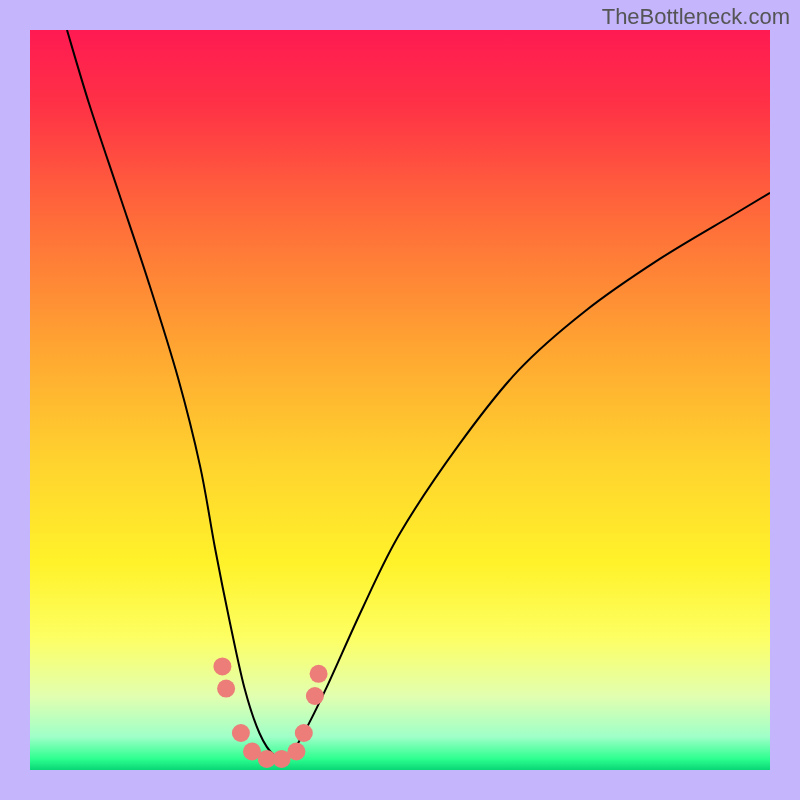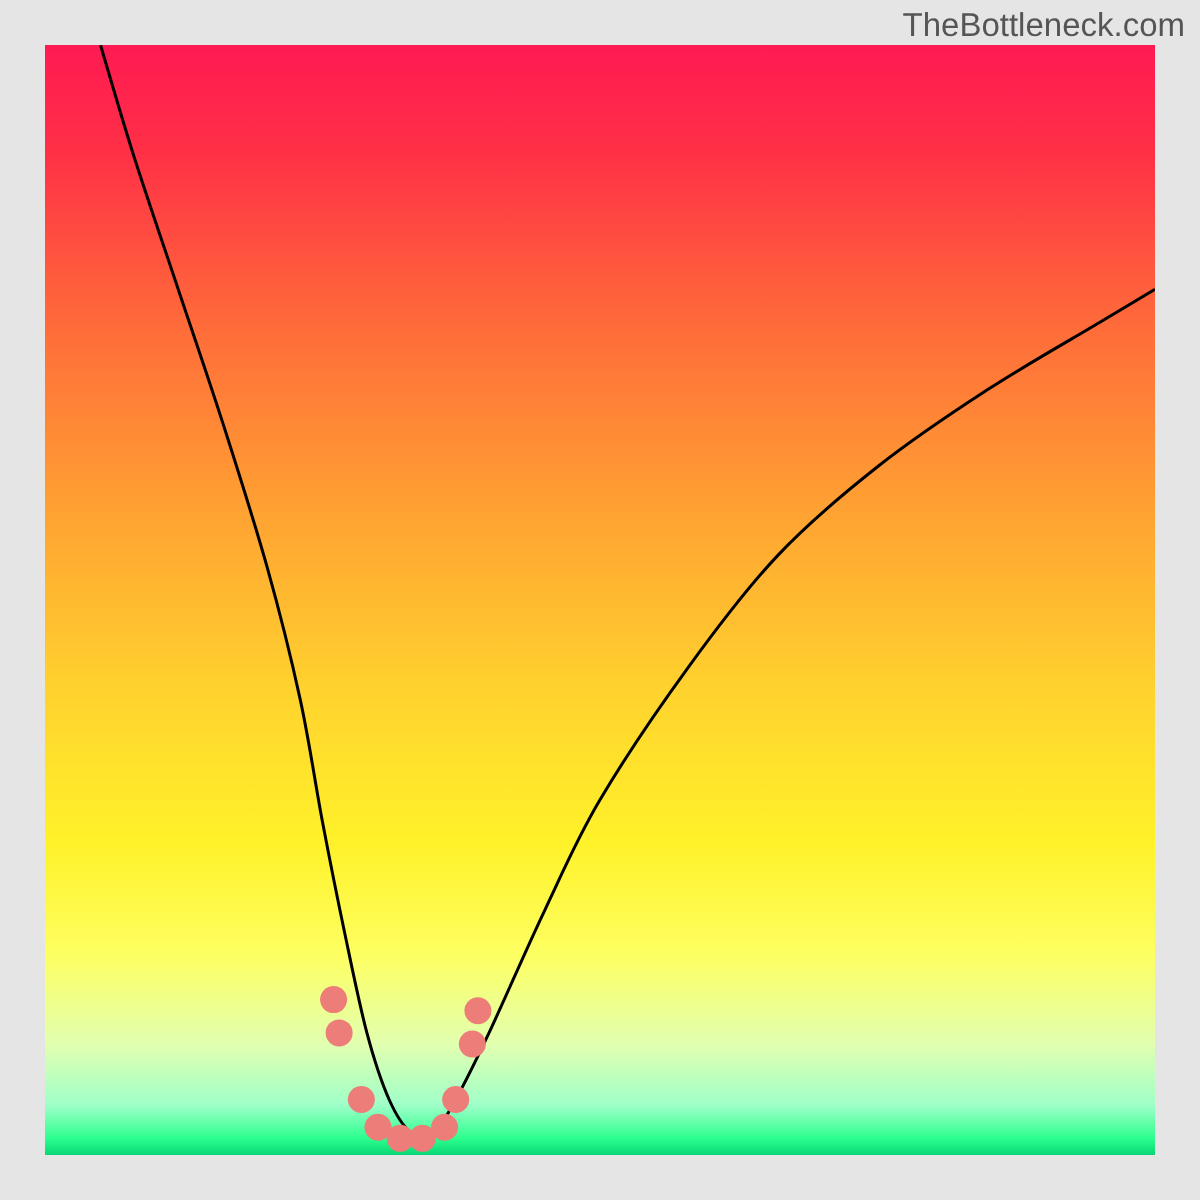--- a/index.html
+++ b/index.html
@@ -10,21 +10,21 @@
     overflow: hidden;
     background: #000;
     font-family: Arial, Helvetica, sans-serif;
   }
   .frame {
     position: absolute;
     left: 0;
     top: 0;
     width: 800px;
     height: 800px;
-    background: #e5e5e5;
+    background: #c4b5fd;
   }
   .plot {
     position: absolute;
     left: 30px;
     top: 30px;
     width: 740px;
     height: 740px;
     overflow: hidden;
   }
   .gradient {

